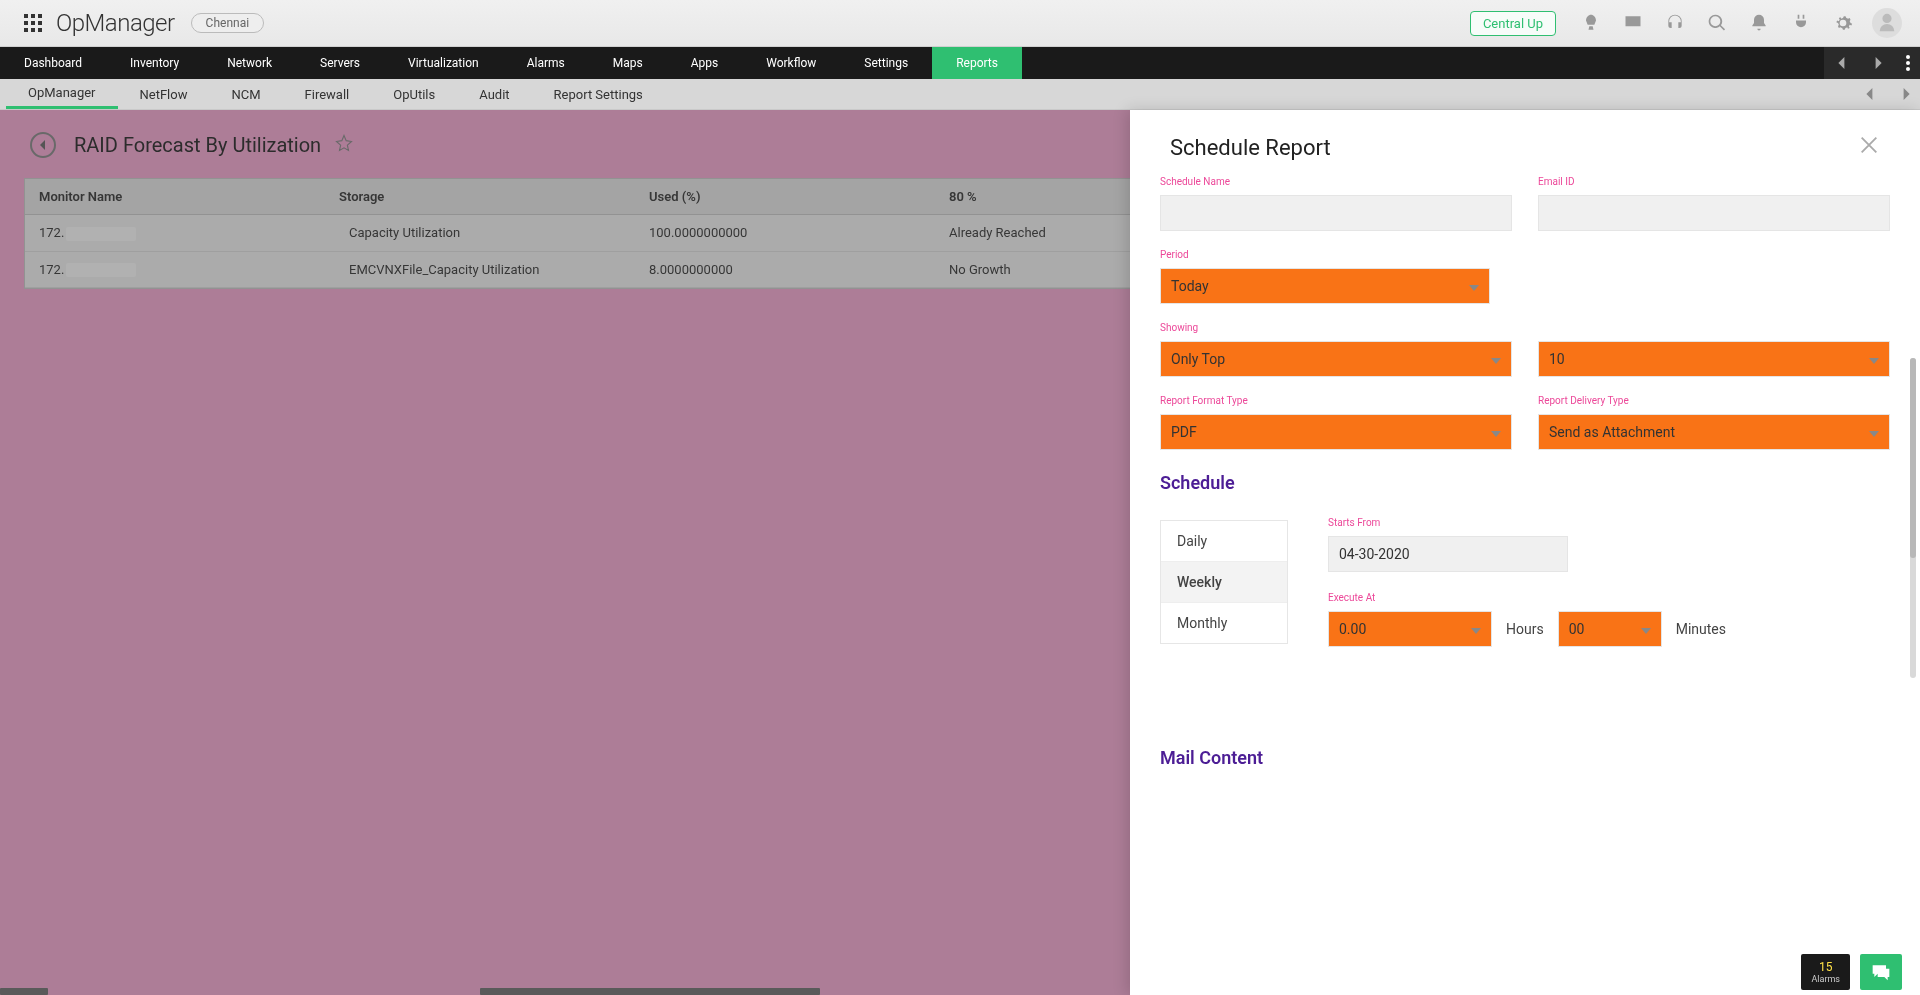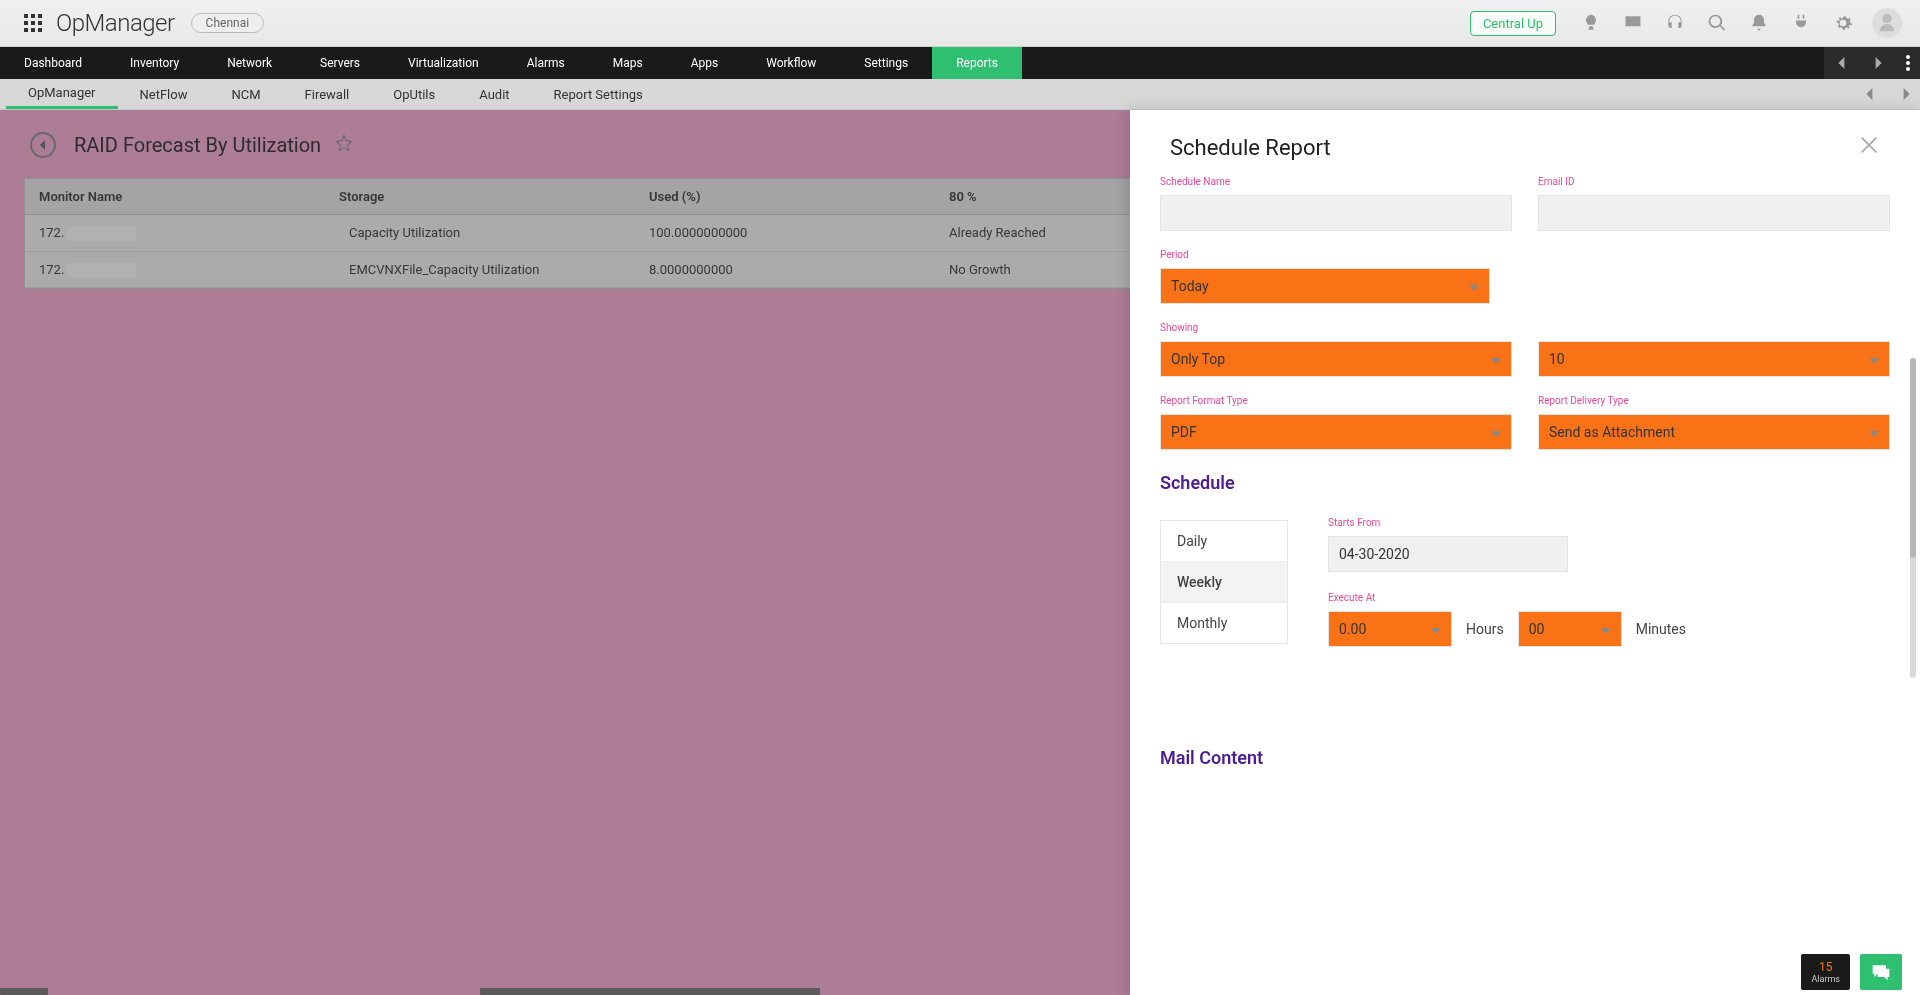--- a/index.html
+++ b/index.html
@@ -82,28 +82,28 @@
 
 .section-heading { font-size: 18px; font-weight: 600; color: #4c1d95; margin: 22px 0 24px; }
 
 .schedule-row { display: flex; gap: 40px; align-items:center;}
 .tabs-vert { width: 128px; border: 1px solid #e6e6e6; }
 .tab-vert { padding: 12px 16px; font-size: 14px; color: #444; border-bottom: 1px solid #eee; cursor: pointer; background:#fff;}
 .tab-vert:last-child { border-bottom: none; }
 .tab-vert.sel { background: #f3f3f3; font-weight: 500;}
 .sched-right { flex: 1; }
 .inline-row { display: flex; align-items: center; gap: 14px; }
-.small-select { width: 124px; }
+.small-select { width: 164px; }
 .mini-select { width: 104px; }
 .unit-label { font-size: 14px; color: #444; }
 
 
 .float-br { position: absolute; right: 18px; bottom: 5px; display: flex; align-items: flex-end; gap: 10px; }
 .alarm-badge { background: #1a1a1a; color: #fff; height: 36px; padding: 0 10px; display: flex; flex-direction: column; align-items: center; justify-content: center; border-radius: 2px; }
-.alarm-badge .num { color: #f97316; font-size: 12px; line-height: 1;}
+.alarm-badge .num { color: #fde047; font-size: 12px; line-height: 1;}
 .alarm-badge .lbl { font-size: 9px; color: #ccc; line-height: 1; margin-top: 2px;}
 .chat-btn { width: 42px; height: 36px; background: #2fbf71; border-radius: 2px; display: flex; align-items: center; justify-content: center; cursor: pointer; }
 .chat-btn svg { width: 20px; height: 18px; fill: #fff; }
 
 
 .bottom-bar{position:absolute;left:0;bottom:0;width:48px;height:7px;background:#5a5a5a;border-radius:1px;}
 .bottom-bar2{position:absolute;left:480px;bottom:0;width:340px;height:7px;background:#5a5a5a;border-radius:1px;}
 
 </style>
 </head>

